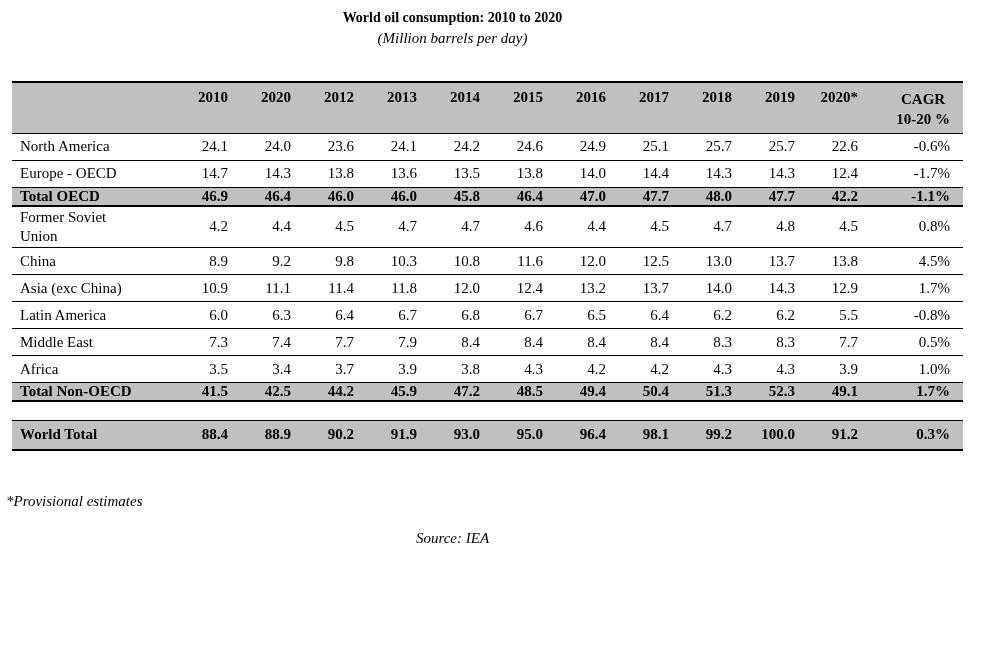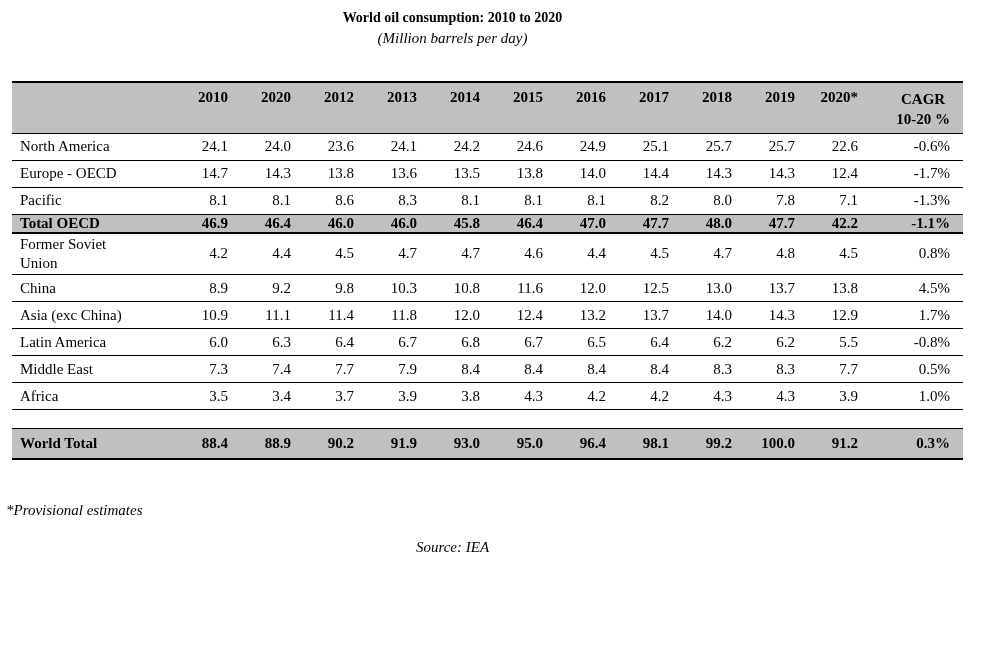--- a/index.html
+++ b/index.html
@@ -155,35 +155,20 @@
           <td class="num">13.8</td>
           <td class="num">13.6</td>
           <td class="num">13.5</td>
           <td class="num">13.8</td>
           <td class="num">14.0</td>
           <td class="num">14.4</td>
           <td class="num">14.3</td>
           <td class="num">14.3</td>
           <td class="num">12.4</td>
           <td class="num cagr">-1.7%</td>
-        </tr>
-        <tr class="h1">
-          <td class="label">Pacific</td>
-          <td class="num">8.1</td>
-          <td class="num">8.1</td>
-          <td class="num">8.6</td>
-          <td class="num">8.3</td>
-          <td class="num">8.1</td>
-          <td class="num">8.1</td>
-          <td class="num">8.1</td>
-          <td class="num">8.2</td>
-          <td class="num">8.0</td>
-          <td class="num">7.8</td>
-          <td class="num">7.1</td>
-          <td class="num cagr">-1.3%</td>
         </tr>
         <tr class="total">
           <td class="label">Total OECD</td>
           <td class="num">46.9</td>
           <td class="num">46.4</td>
           <td class="num">46.0</td>
           <td class="num">46.0</td>
           <td class="num">45.8</td>
           <td class="num">46.4</td>
           <td class="num">47.0</td>
@@ -279,20 +264,35 @@
           <td class="num">3.9</td>
           <td class="num">3.8</td>
           <td class="num">4.3</td>
           <td class="num">4.2</td>
           <td class="num">4.2</td>
           <td class="num">4.3</td>
           <td class="num">4.3</td>
           <td class="num">3.9</td>
           <td class="num cagr">1.0%</td>
         </tr>
+        <tr class="total">
+          <td class="label">Total Non-OECD</td>
+          <td class="num">41.5</td>
+          <td class="num">42.5</td>
+          <td class="num">44.2</td>
+          <td class="num">45.9</td>
+          <td class="num">47.2</td>
+          <td class="num">48.5</td>
+          <td class="num">49.4</td>
+          <td class="num">50.4</td>
+          <td class="num">51.3</td>
+          <td class="num">52.3</td>
+          <td class="num">49.1</td>
+          <td class="num cagr">1.7%</td>
+        </tr>
         <tr class="gap">
           <td colspan="13"></td>
         </tr>
         <tr class="world">
           <td class="label">World Total</td>
           <td class="num">88.4</td>
           <td class="num">88.9</td>
           <td class="num">90.2</td>
           <td class="num">91.9</td>
           <td class="num">93.0</td>

